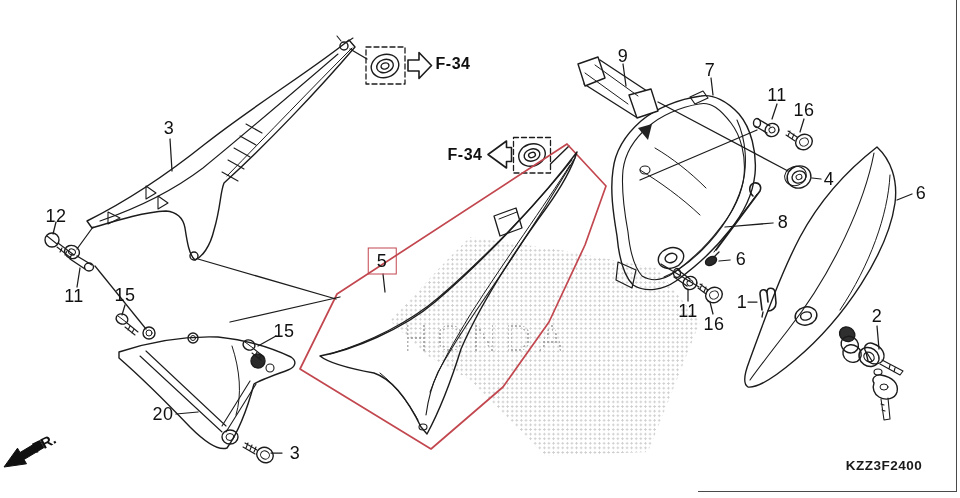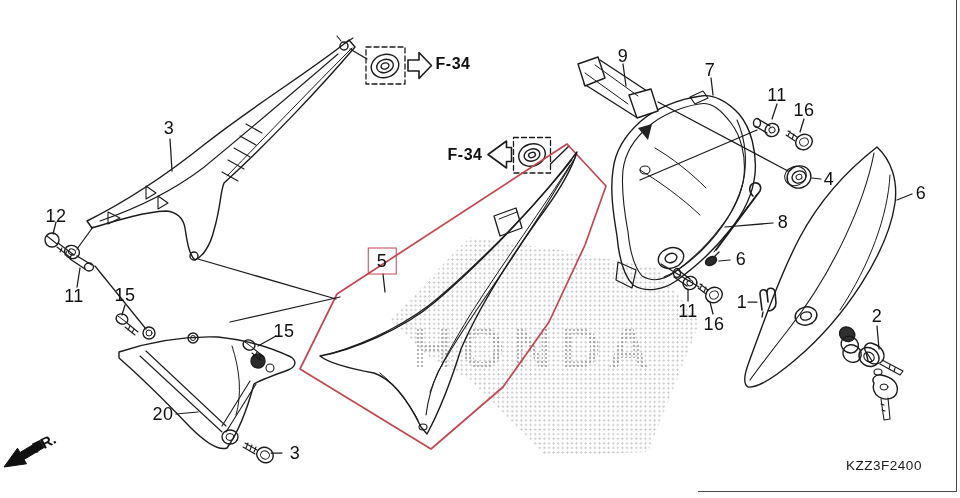--- a/index.html
+++ b/index.html
@@ -18,33 +18,33 @@
   .ref-label{
     position:absolute;transform:translate(-50%,-50%);
     font-size:16px;font-weight:bold;color:#101010;z-index:5;letter-spacing:0.5px;
   }
   .fr-label{
     position:absolute;transform:translate(-50%,-50%) rotate(-27deg);
     font-size:15px;font-weight:bold;color:#101010;z-index:5;
   }
   .diagram-code{
     position:absolute;transform:translate(-50%,-50%);
-    font-size:13.5px;color:#1a1a1a;z-index:5;letter-spacing:0.5px;
+    font-size:13.5px;color:#1a1a1a;z-index:5;letter-spacing:0.5px;font-weight:bold;
   }
   .dots{
     background-image:radial-gradient(#8d8d8d 1.05px, rgba(0,0,0,0) 1.1px);
     background-size:4.6px 4.6px;
   }
   .wm-wing{
     position:absolute;left:0;top:0;width:960px;height:498px;z-index:1;opacity:.42;
     clip-path:polygon(390px 321px,445px 262px,470px 237px,560px 250px,656px 268px,700px 322px,648px 452px,545px 456px,470px 380px,428px 356px);
   }
   .wm-text{
-    position:absolute;left:412px;top:320px;z-index:1;
-    font-size:57px;font-weight:bold;letter-spacing:7px;line-height:1;
+    position:absolute;left:402px;top:320px;z-index:1;
+    font-size:37px;font-weight:normal;letter-spacing:7px;line-height:1;
     color:transparent;
     background-image:radial-gradient(#8a8a8a 1.15px, rgba(0,0,0,0) 1.2px);
     background-size:4px 4px;
     -webkit-background-clip:text;background-clip:text;
     opacity:.65;
   }
   .edge{position:absolute;background:#4a4a4a;z-index:4;}
 </style>
 </head>
 <body>

